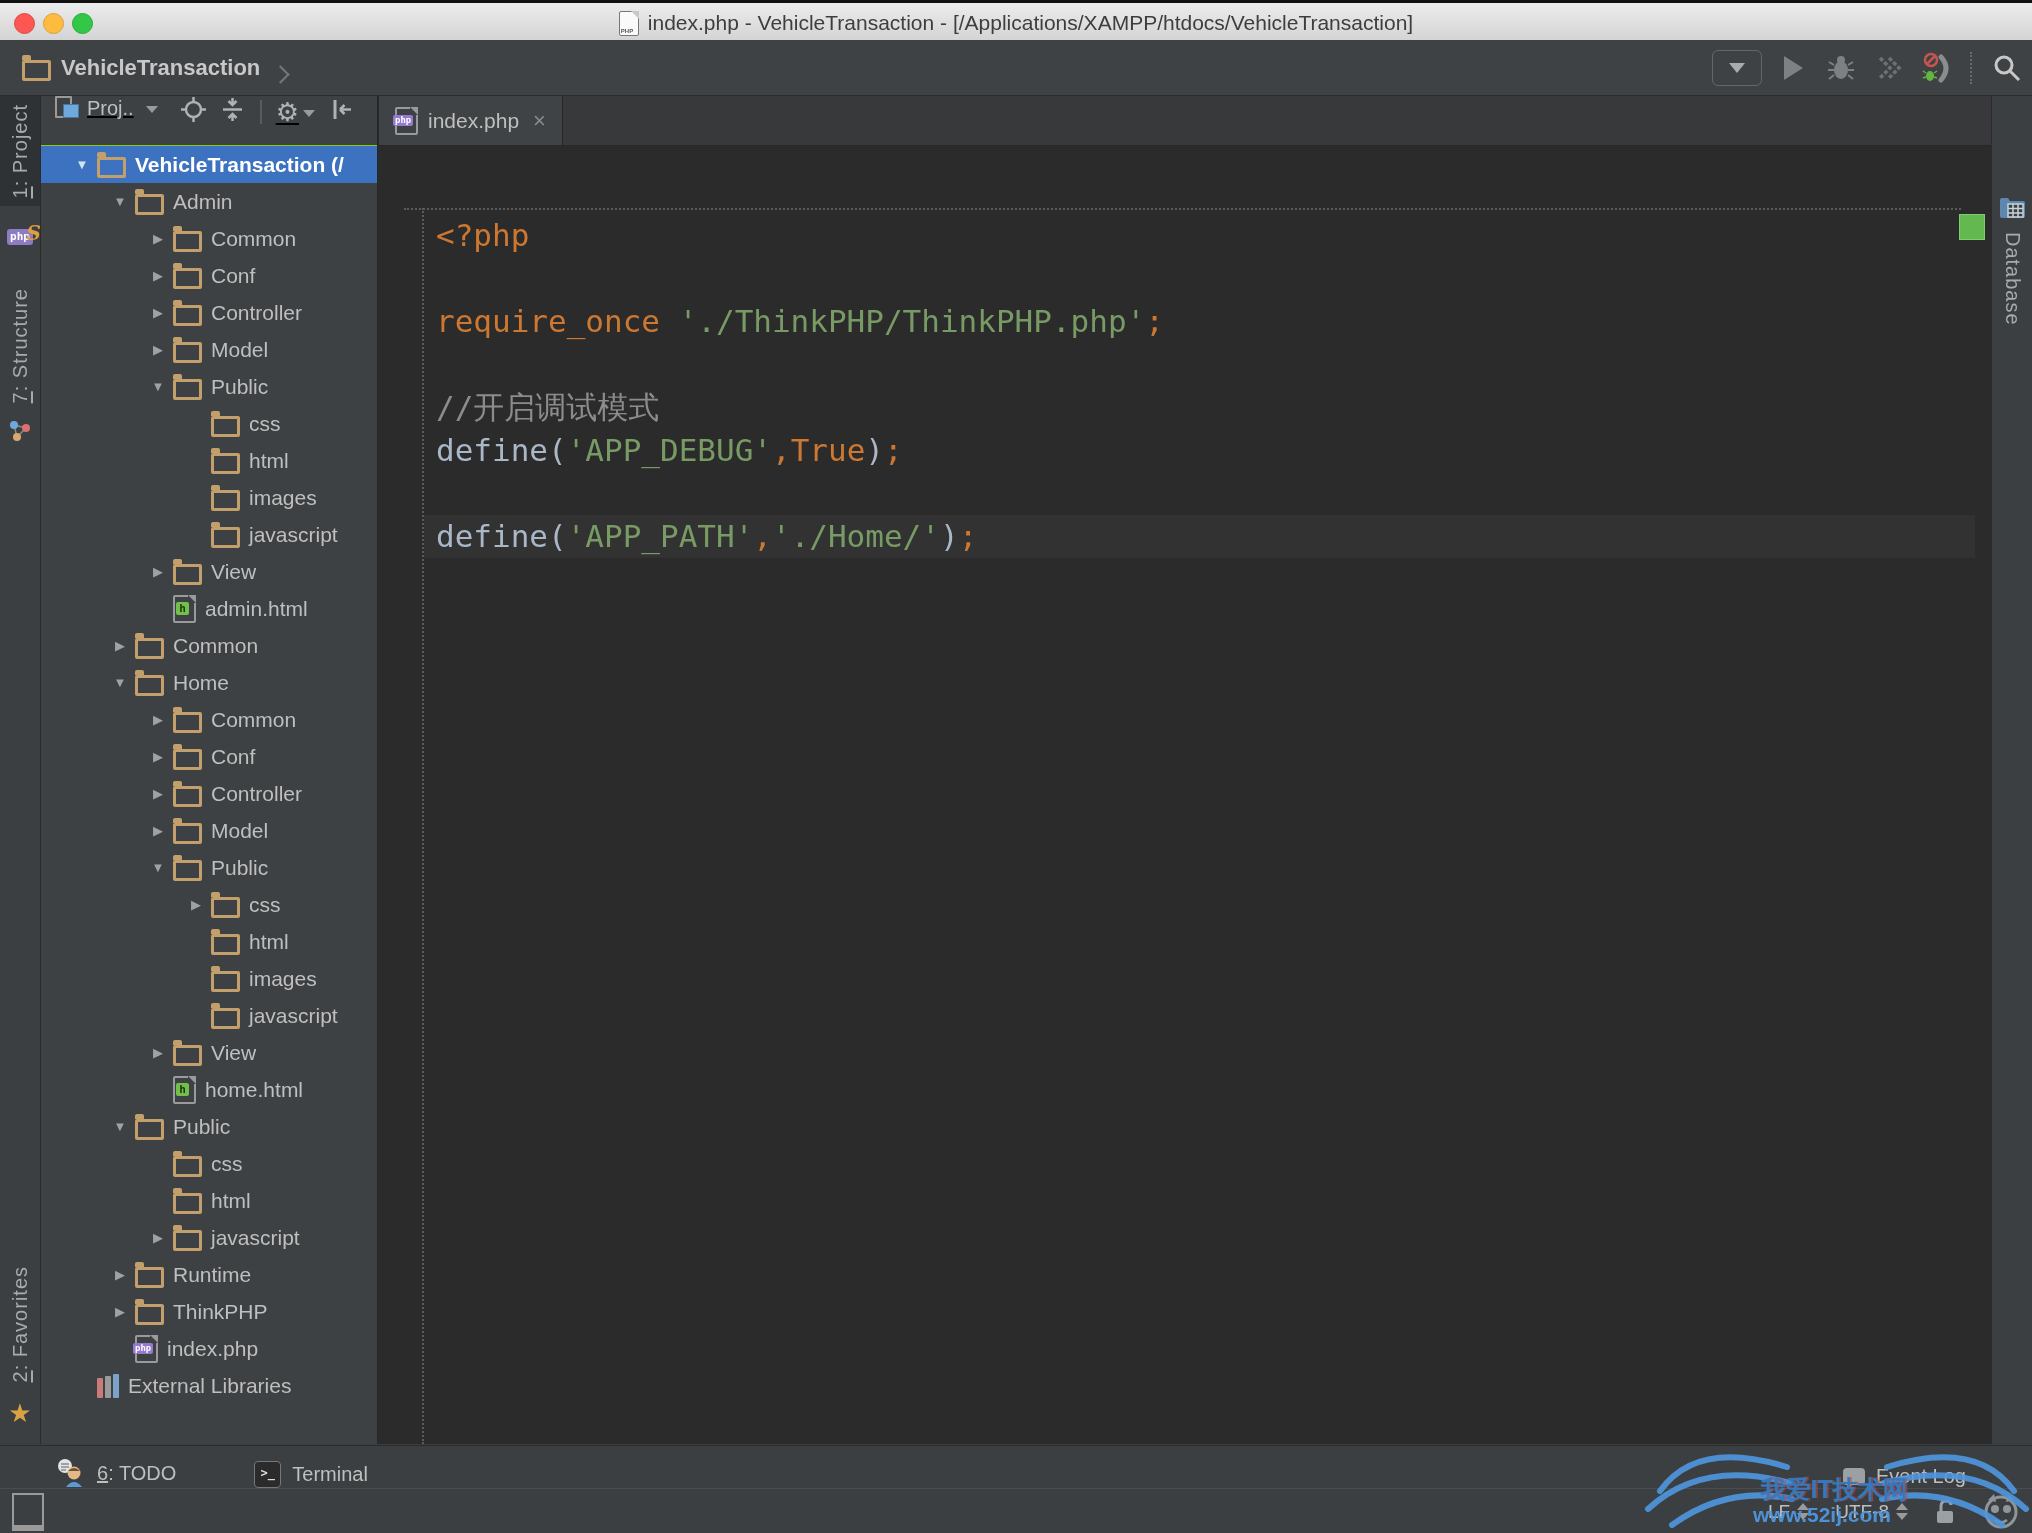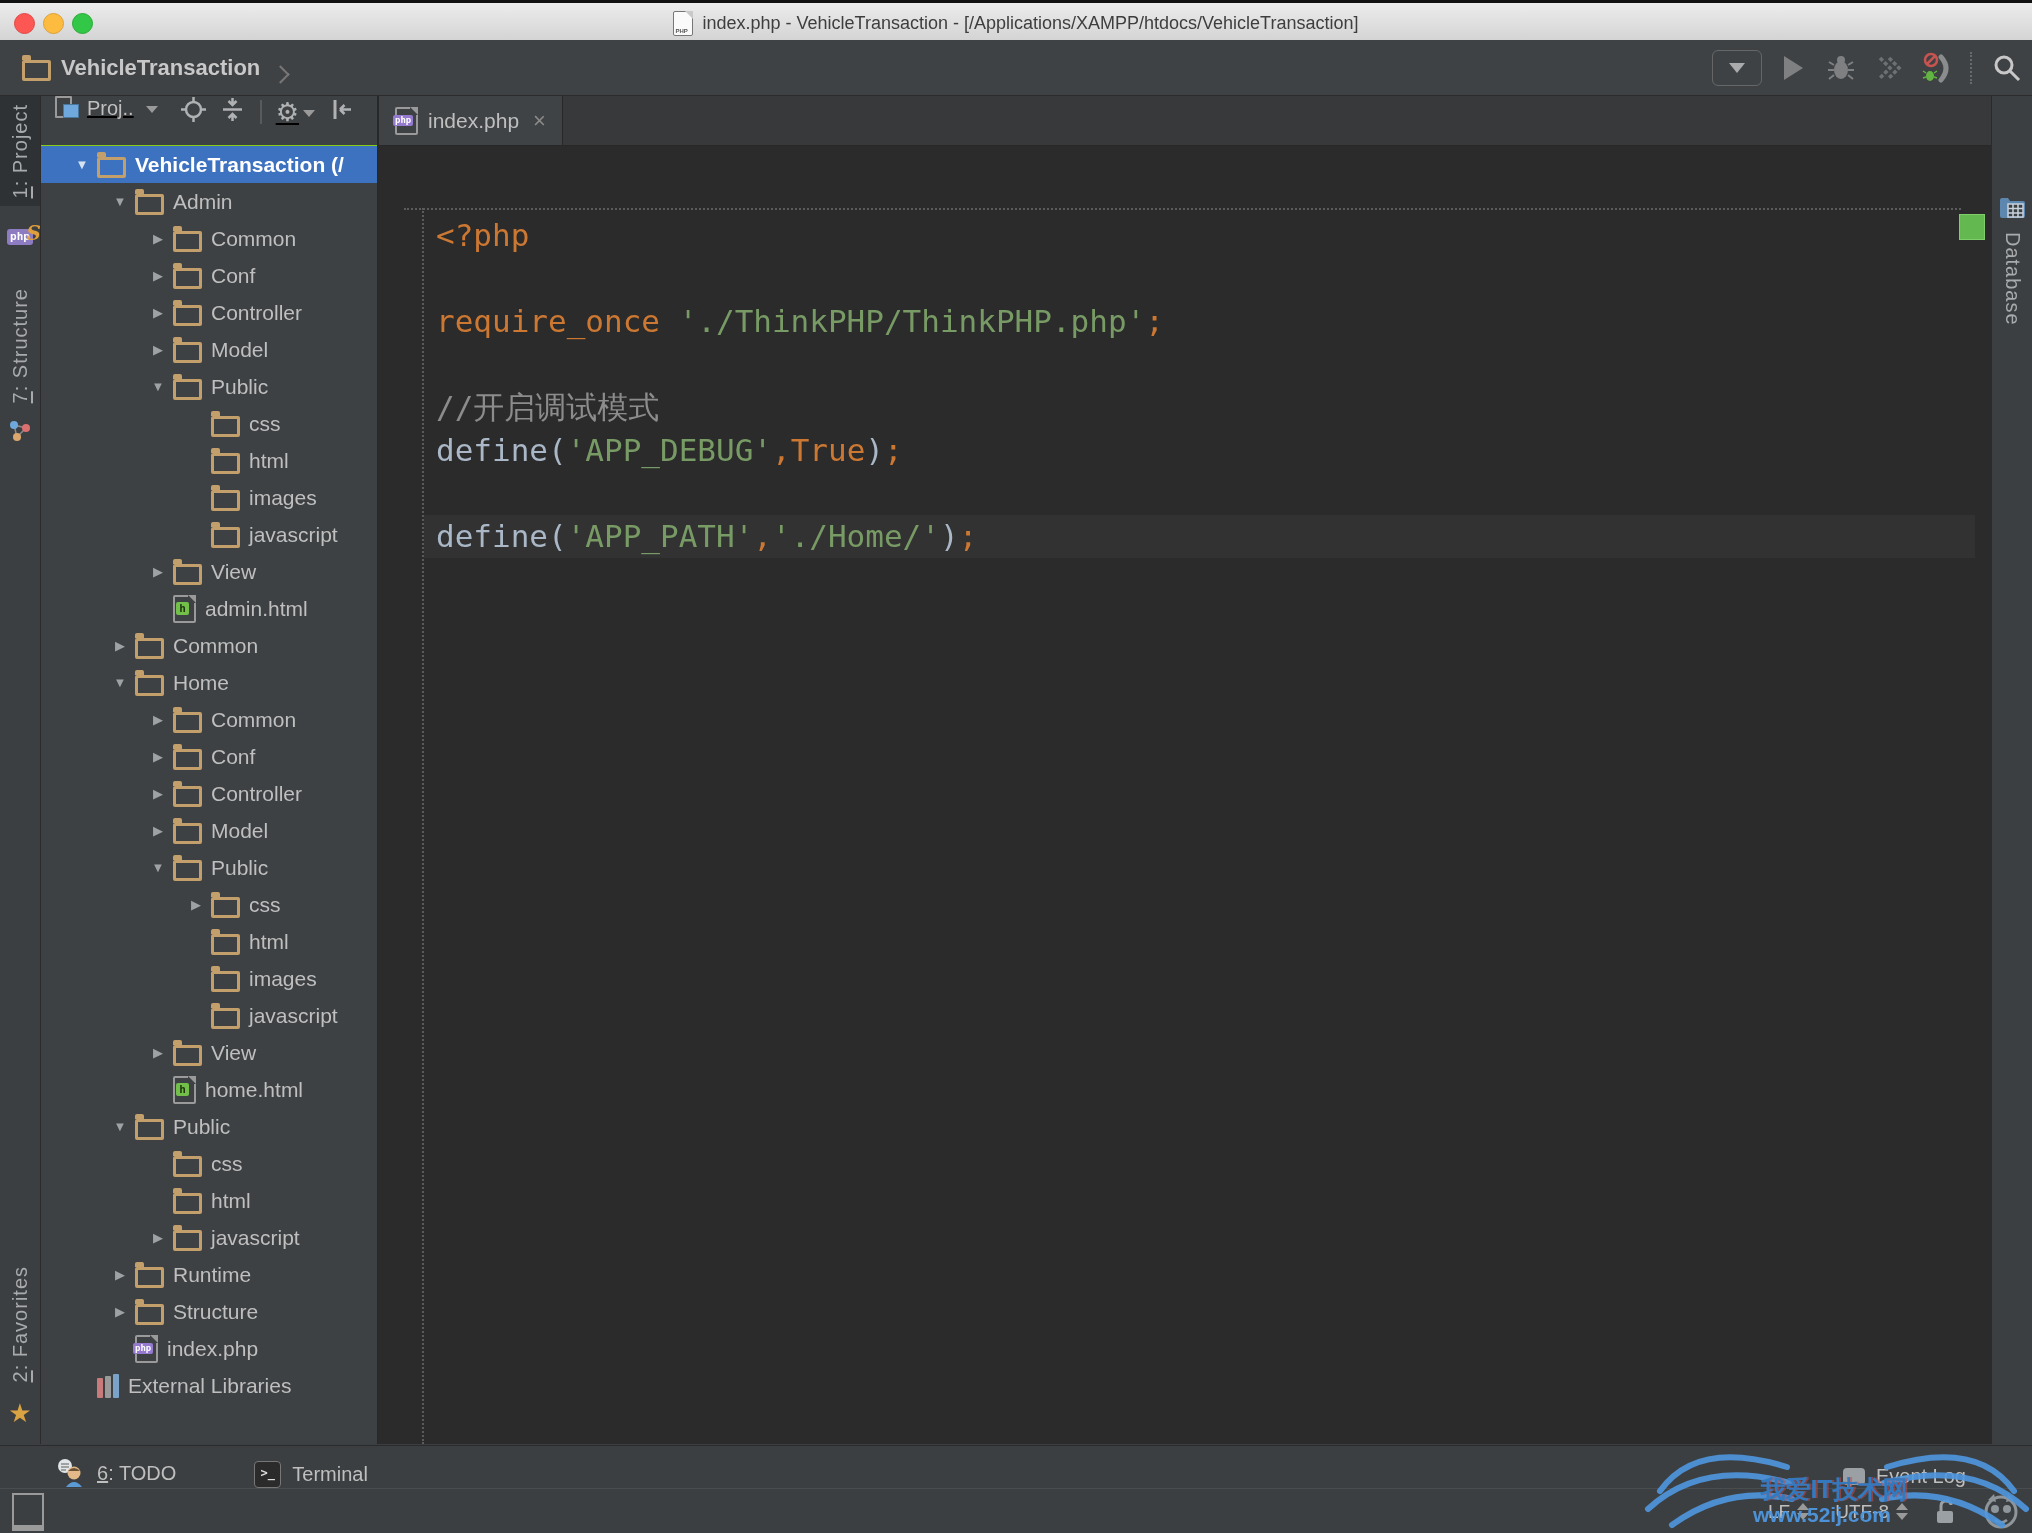--- a/index.html
+++ b/index.html
@@ -7,21 +7,21 @@
     font-family:"Liberation Sans","DejaVu Sans",sans-serif;-webkit-font-smoothing:antialiased;}
   
   .titlebar{position:absolute;left:0;top:0;width:100%;height:40px;
     background:linear-gradient(#ECECEC,#D2D2D2);border-top:3px solid #111;border-bottom:1px solid #9a9a9a;
     display:flex;align-items:center;}
   .traffic{position:absolute;left:14px;top:10px;display:flex;gap:8px;}
   .traffic span{width:19px;height:19px;border-radius:50%;display:inline-block;}
   .tl-close{background:#FC5753;border:1px solid #DF4744;}
   .tl-min{background:#FDBC40;border:1px solid #DE9F34;}
   .tl-zoom{background:#33C748;border:1px solid #27AA35;}
-  .title-wrap{margin:0 auto;display:flex;align-items:center;gap:9px;color:#3e3e3e;font-size:18px;}
+  .title-wrap{margin:0 auto;display:flex;align-items:center;gap:9px;color:#3e3e3e;font-size:21px;}
   .doc-icon{width:18px;height:23px;background:#fafafa;border:1px solid #777;border-radius:2px;position:relative;}
   .doc-icon::before{content:'';position:absolute;right:-1px;top:-1px;border:4px solid #c9c9c9;
     border-left-color:transparent;border-bottom-color:transparent;}
   .doc-icon::after{content:'PHP';position:absolute;left:1px;bottom:1px;font-size:6px;color:#555;font-weight:bold;}
   
   .toolbar{position:absolute;left:0;top:40px;width:100%;height:55px;background:#3F4244;
     border-bottom:1px solid #2c2c2c;display:flex;align-items:center;}
   .breadcrumb{display:flex;align-items:flex-end;gap:10px;margin-left:22px;}
   .bc-folder{width:23px;height:15px;border:3px solid #C3A06B;border-radius:2px;position:relative;margin-top:5px;}
   .bc-folder::before{content:'';position:absolute;top:-8px;left:-3px;width:9px;height:5px;background:#C3A06B;border-radius:2px 2px 0 0;}
@@ -411,21 +411,21 @@
           <span class="tlabel">javascript</span>
         </div>
         <div class="tree-row" style="padding-left: 64px;">
           <span class="arrow">▶</span>
           <span class="fi fi-folder"></span>
           <span class="tlabel">Runtime</span>
         </div>
         <div class="tree-row" style="padding-left: 64px;">
           <span class="arrow">▶</span>
           <span class="fi fi-folder"></span>
-          <span class="tlabel">Structure</span>
+          <span class="tlabel">ThinkPHP</span>
         </div>
         <div class="tree-row" style="padding-left: 64px;">
           <span class="arrow"></span>
           <span class="fi fi-file fi-php">
             <span class="pb">php</span>
           </span>
           <span class="tlabel">index.php</span>
         </div>
         <div class="tree-row" style="padding-left: 26px;">
           <span class="arrow"></span>

